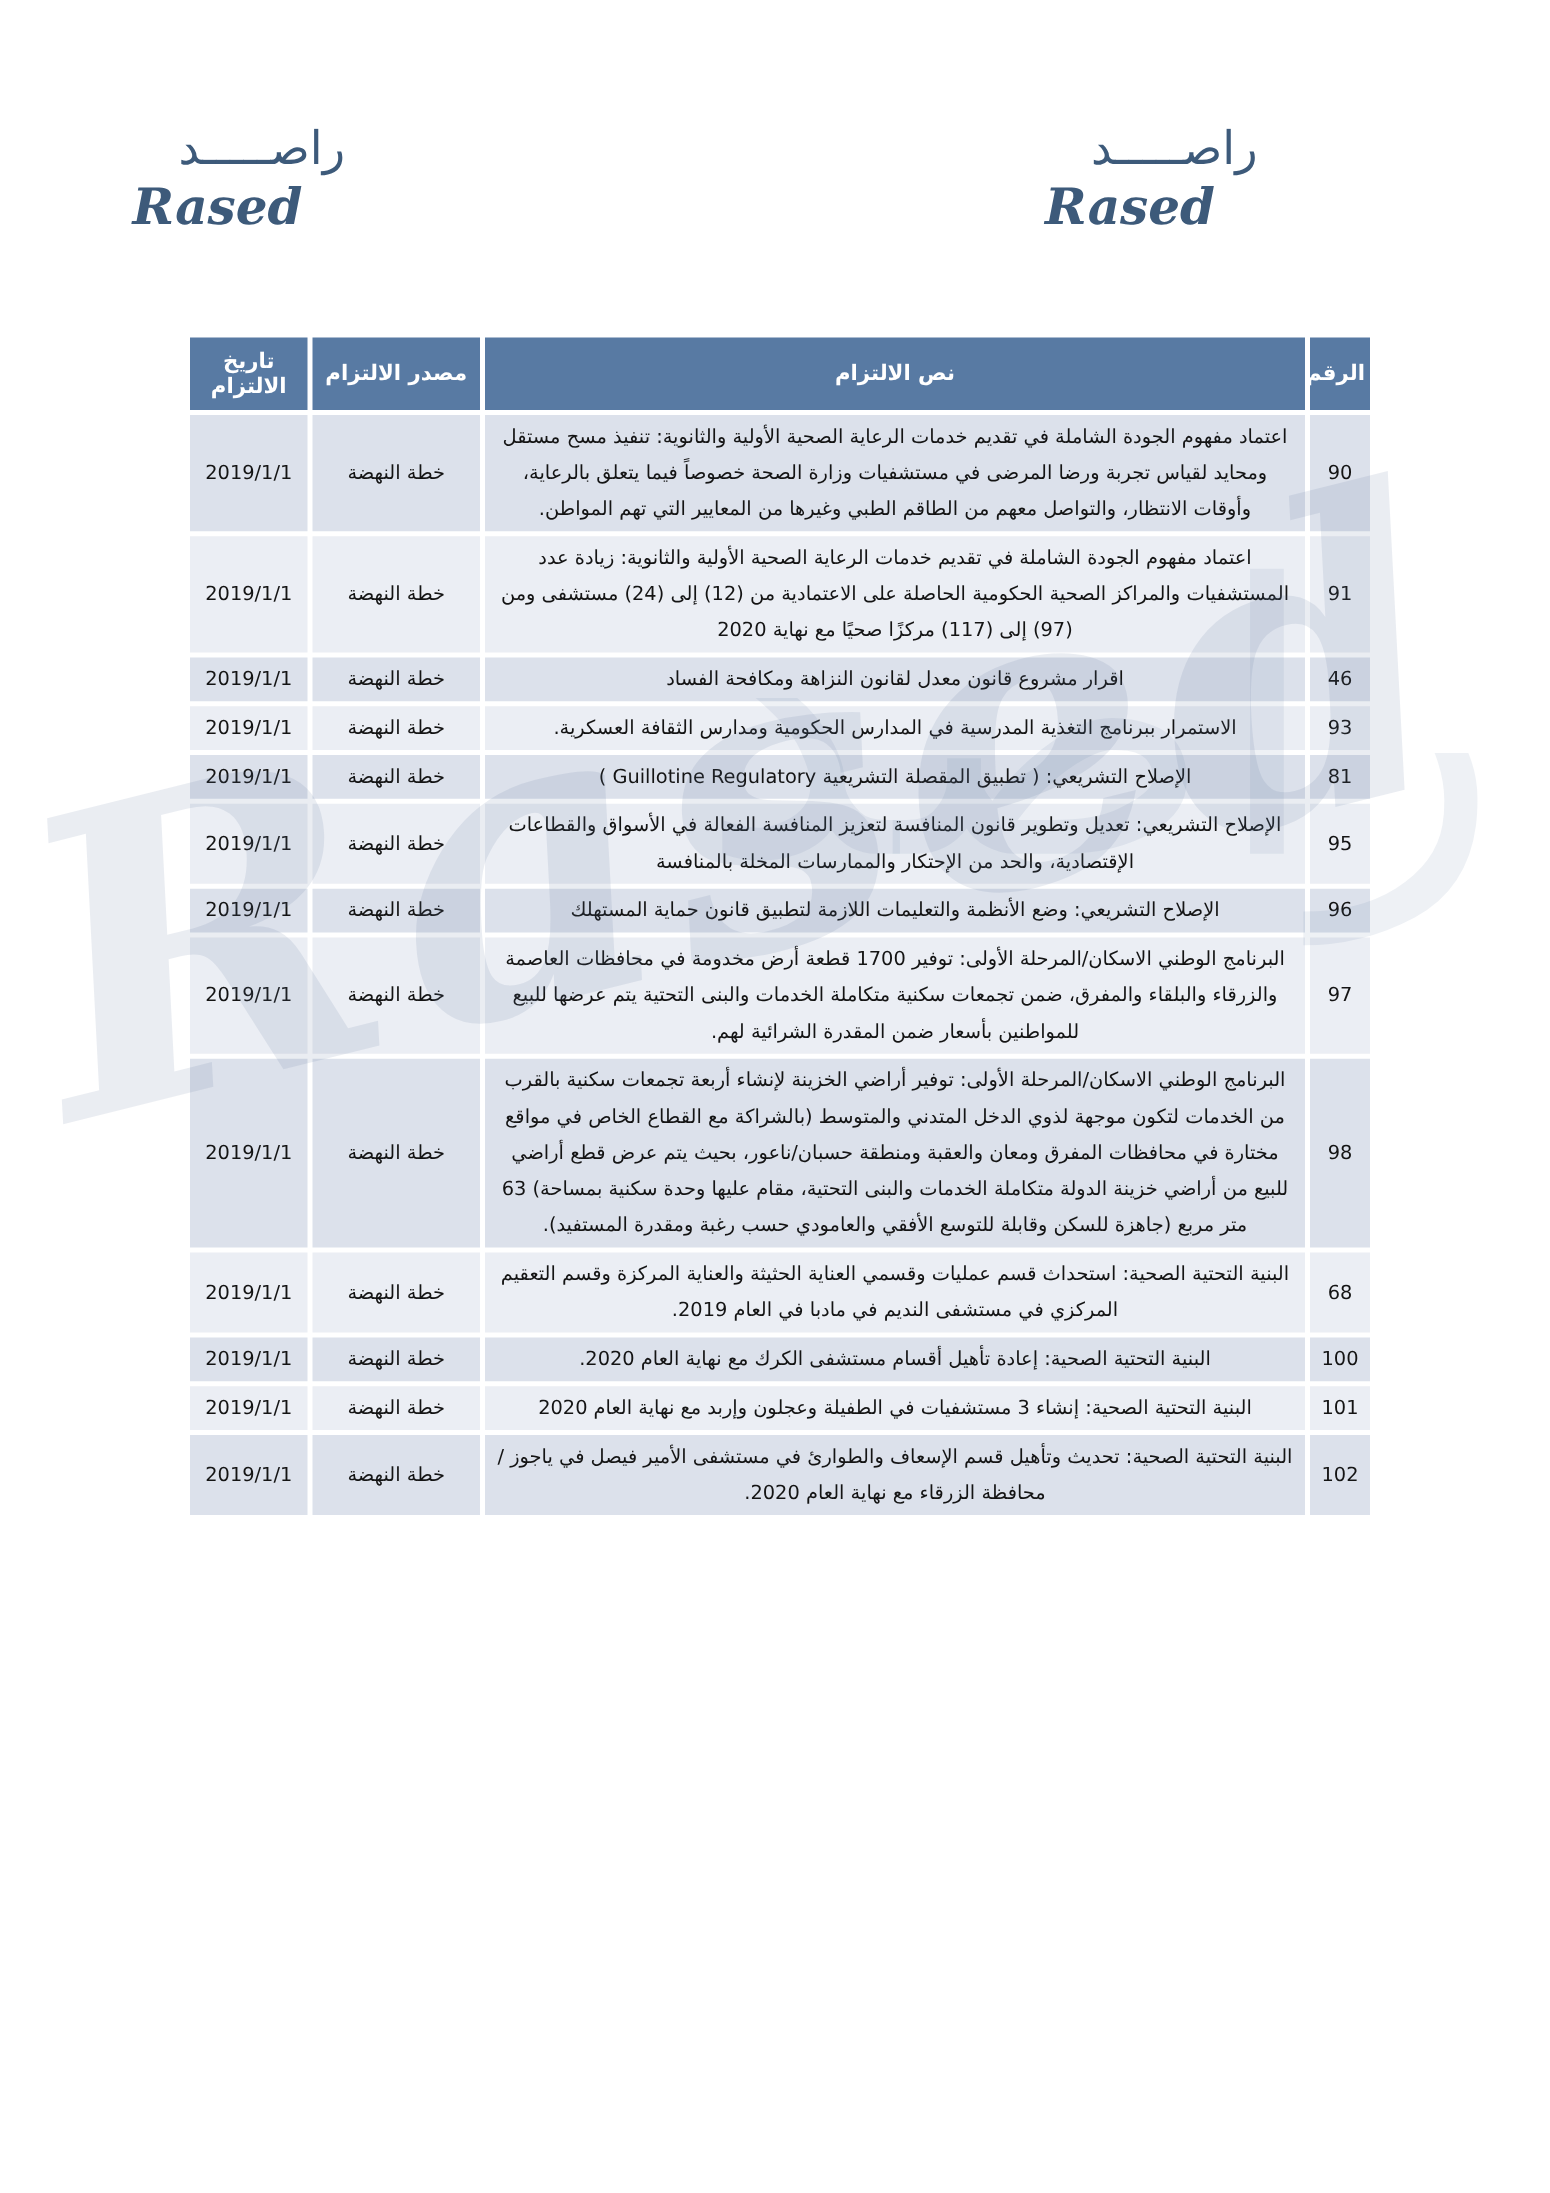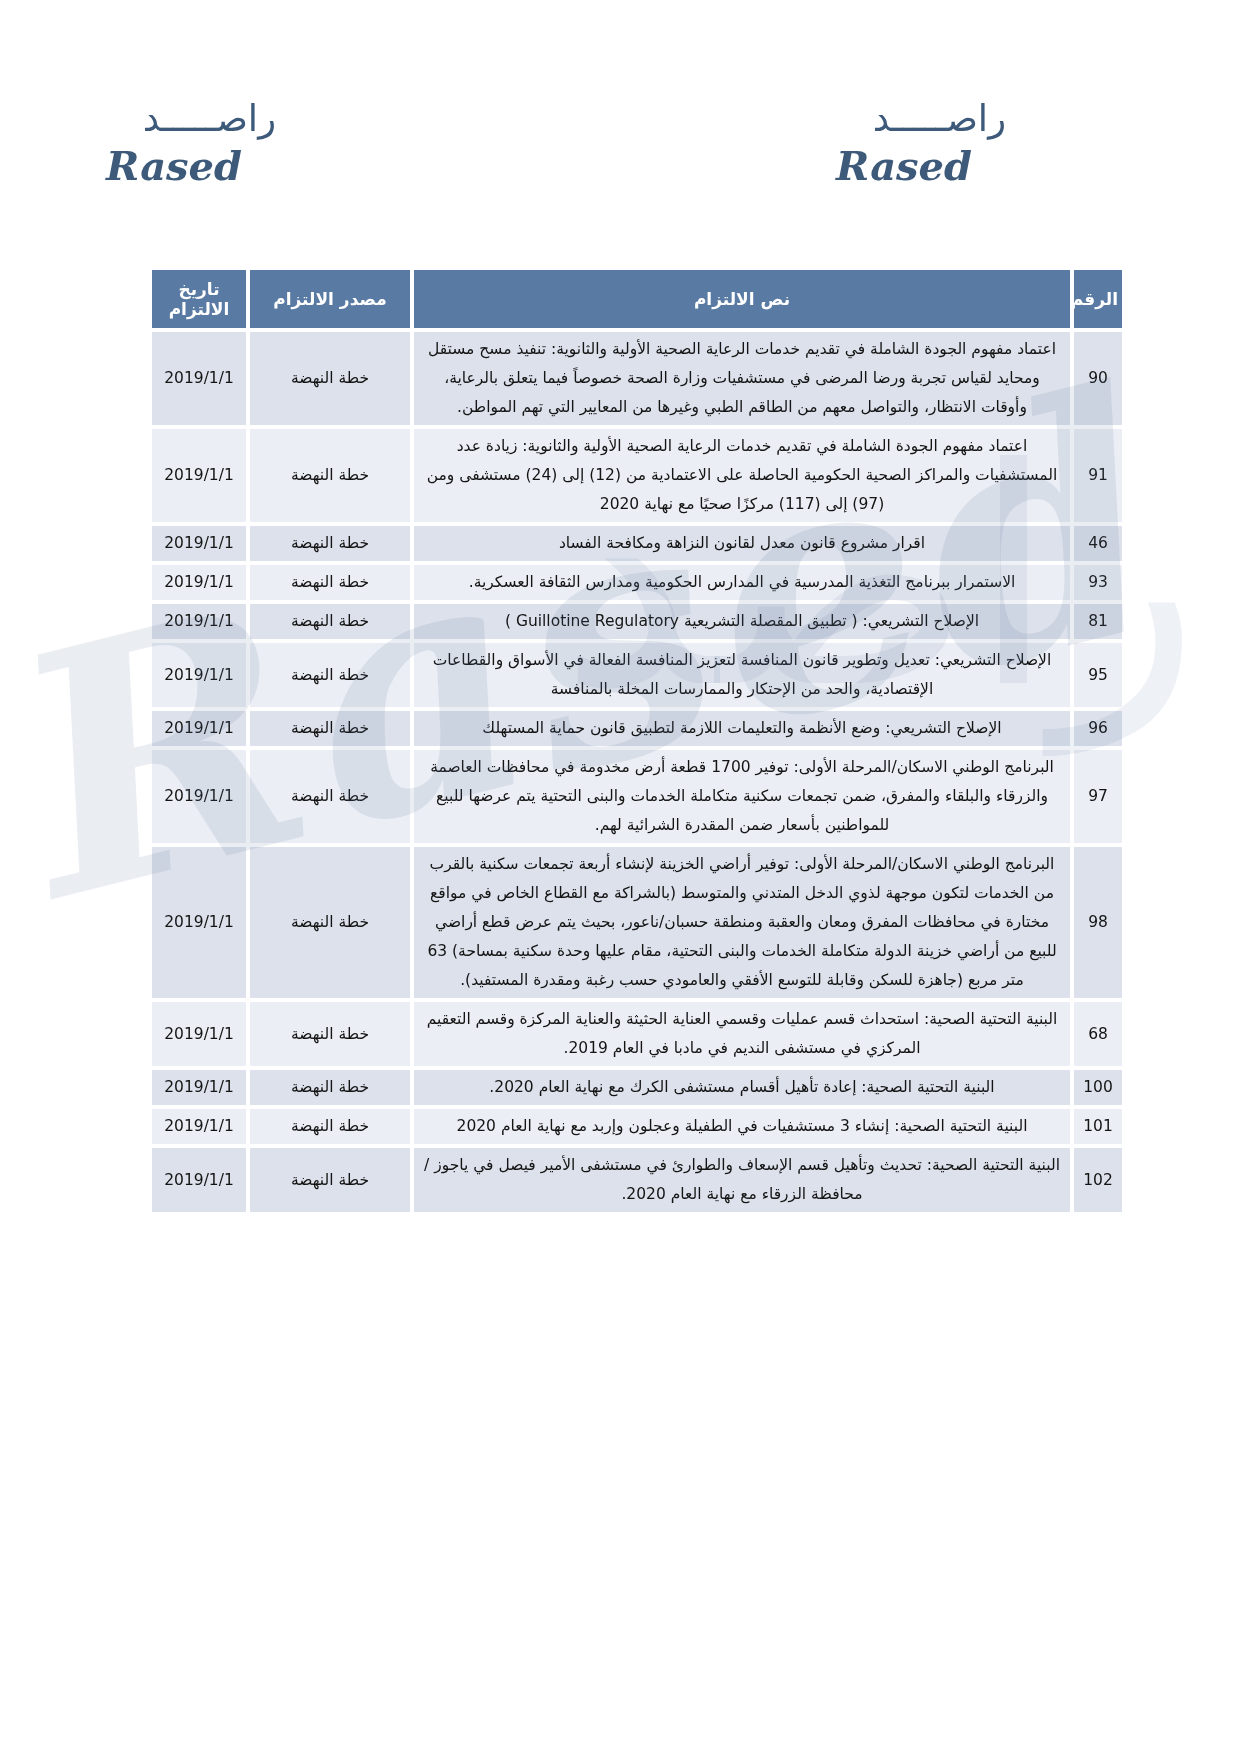--- a/index.html
+++ b/index.html
@@ -31,21 +31,21 @@
 
   
   table.commitments {
     position:absolute; left:148px; top:266px; width:944px;
     border-collapse:separate; border-spacing:4px;
     direction:rtl;
     table-layout:fixed;
   }
   .col-num   { width:48px;  }
   .col-text  { width:656px; }
-  .col-source{ width:160px; }
+  .col-source{ width:134px; }
   .col-date  { width:94px; }
 
   table.commitments th {
     background:#587aa3; color:#ffffff;
     font-size:17px; font-weight:bold;
     padding:9px 4px; text-align:center;
     font-family:"DejaVu Sans", sans-serif;
   }
   table.commitments td {
     vertical-align:middle;

